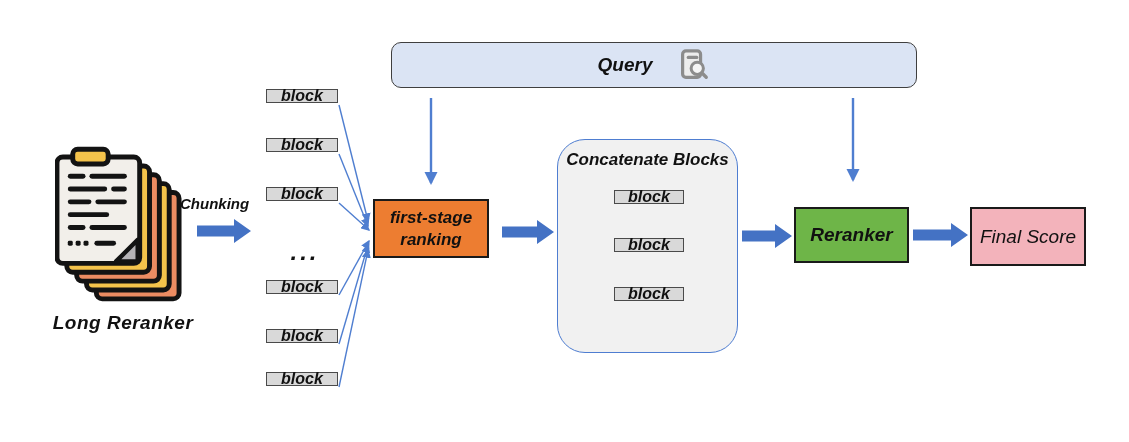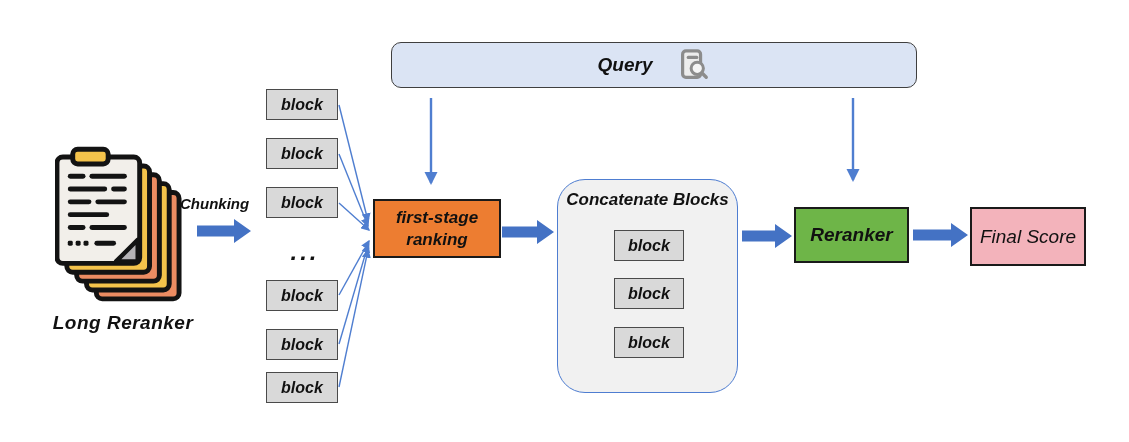--- a/index.html
+++ b/index.html
@@ -15,38 +15,38 @@
     position:relative; width:1129px; height:442px; background:#ffffff;
     font-family:"Liberation Sans","DejaVu Sans",sans-serif; overflow:hidden;
     color:var(--text-color);
   }
   .lbl{font-style:italic;font-weight:bold;color:var(--text-color);}
   .abs{position:absolute;}
   #connectors{position:absolute;left:0;top:0;width:1129px;height:442px;z-index:1;}
   .node{position:absolute;z-index:2;display:flex;align-items:center;justify-content:center;
         box-sizing:border-box;text-align:center;}
   .blockbox{
-    width:72px;height:31px;background:var(--block-fill);
+    width:72px;height:14px;background:var(--block-fill);
     border:1.5px solid var(--block-border);
     font-style:italic;font-weight:bold;font-size:16px;
   }
   .querybar{
     left:391px;top:42px;width:526px;height:46px;border-radius:10px;
     background:var(--query-fill);border:1.6px solid var(--query-border);gap:24px;
   }
   .querybar .qtext{font-size:19px;}
   .orangebox{
-    left:373px;top:199px;width:128px;height:59px;background:var(--orange-fill);
+    left:373px;top:199px;width:116px;height:59px;background:var(--orange-fill);
     border:2px solid var(--box-border);font-size:17px;line-height:1.25;
     font-style:italic;font-weight:bold;padding:2px 6px;
   }
   .container{
     left:557px;top:139px;width:181px;height:214px;border-radius:28px;
     background:var(--container-fill);border:1.6px solid var(--container-border);
-    z-index:2;position:absolute;box-sizing:border-box;margin-top:40px;
+    z-index:2;position:absolute;box-sizing:border-box;
   }
   .container .title{position:absolute;left:0;top:10px;width:100%;text-align:center;font-size:17px;}
   .container .cblock{position:absolute;left:56px;}
   .greenbox{
     left:794px;top:207px;width:115px;height:56px;background:var(--green-fill);
     border:2px solid var(--box-border);font-size:19px;font-style:italic;font-weight:bold;
   }
   .pinkbox{
     left:970px;top:207px;width:116px;height:59px;background:var(--pink-fill);
     border:2px solid var(--box-border);font-size:19px;font-style:italic;font-weight:normal;

